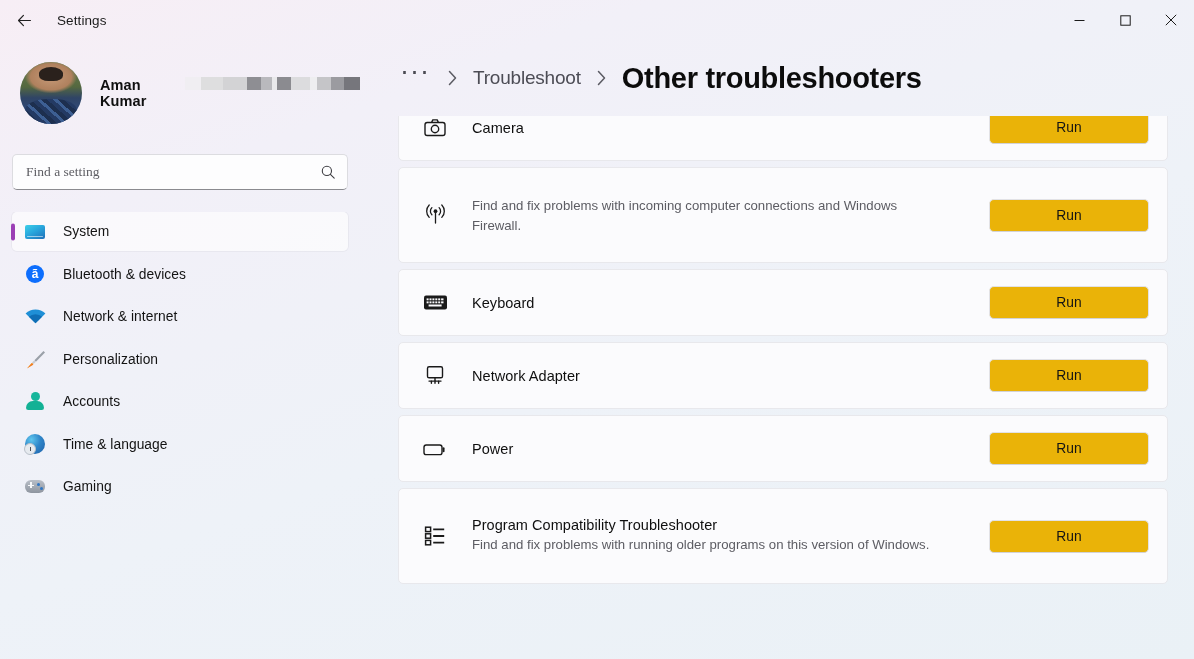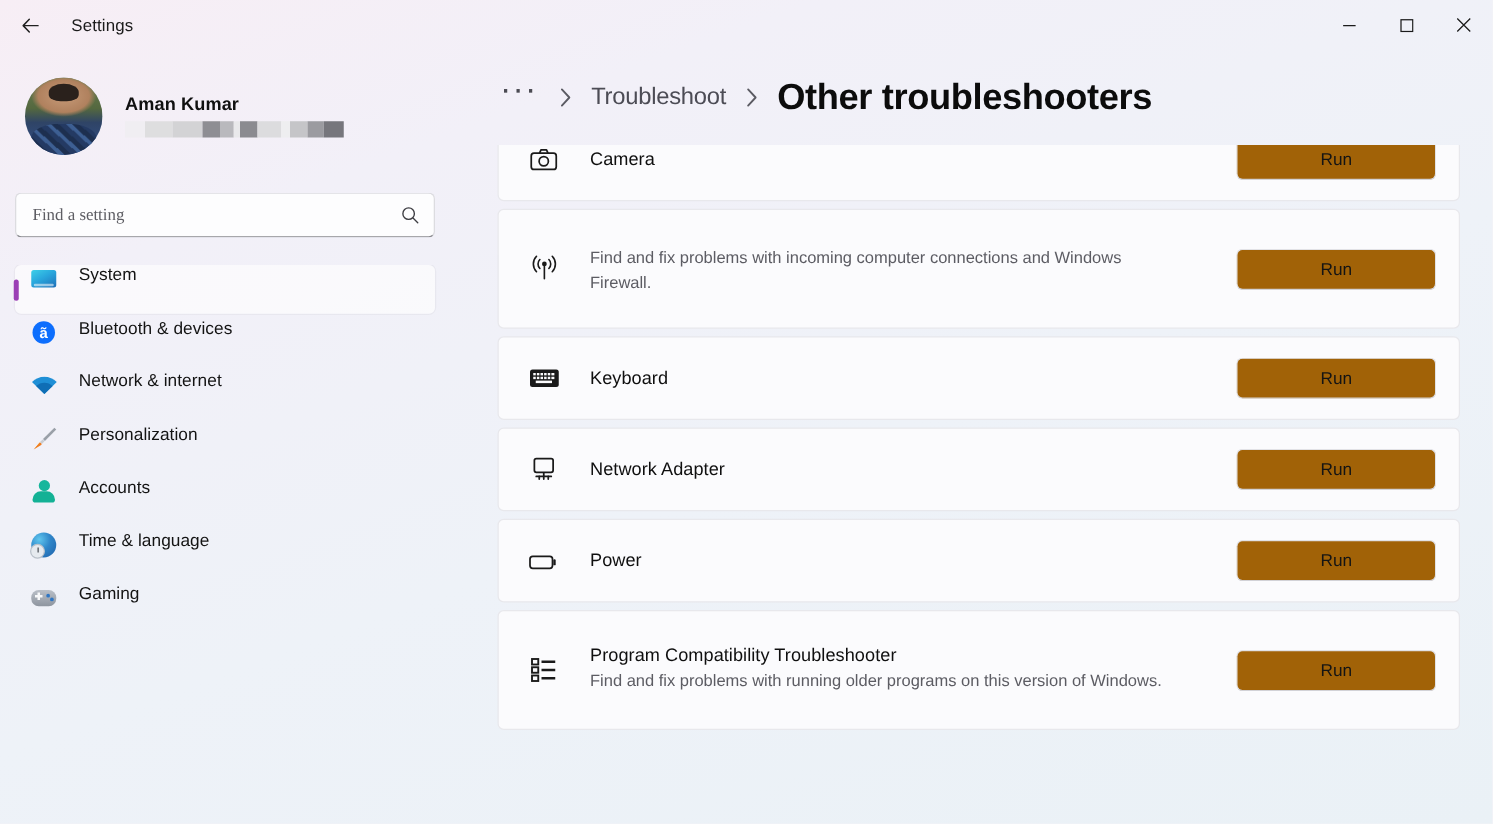--- a/index.html
+++ b/index.html
@@ -107,21 +107,20 @@
     left: 8%; bottom: 0;
     width: 84%; height: 40%;
     border-radius: 45% 45% 0 0;
     background:
       repeating-linear-gradient(42deg, #243a63 0 4px, #3d5f93 4px 7px, #1d2f4f 7px 11px),
       #24395f;
   }
   .acct-text {
     margin-left: 18px;
     display: flex;
-    flex-direction: column;
     gap: 5px;
   }
   .acct-name {
     font-size: 14.5px;
     font-weight: bold;
     color: #101010;
     letter-spacing: .1px;
   }
   .acct-email-redacted {
     display: flex;
@@ -163,21 +162,21 @@
   .nav {
     margin-top: 22px;
     padding: 0 12px 0 12px;
     overflow: hidden;
     flex: 1 1 auto;
   }
   .nav-item {
     position: relative;
     height: 39px;
     display: flex;
-    align-items: flex-start;
+    align-items: center;
     border-radius: 5px;
     padding-left: 12px;
     margin-bottom: 3.5px;
     cursor: pointer;
   }
   .nav-item.active {
     background: rgba(255,255,255,0.62);
     box-shadow: 0 0 0 1px rgba(0,0,0,0.035);
   }
   .nav-item.active::before {
@@ -340,21 +339,21 @@
     font-size: 13.2px;
     color: #5c5c63;
     line-height: 20.5px;
     margin-top: 2px;
     max-width: 470px;
   }
   .run-btn {
     flex: 0 0 160px;
     width: 160px;
     height: 33px;
-    background: #a16207;
+    background: #eab308;
     border: 1px solid #e2e2e6;
     border-bottom-color: #d2d2d7;
     border-radius: 5px;
     font-family: "Liberation Sans", sans-serif;
     font-size: 13.8px;
     color: #141414;
     cursor: pointer;
   }
 </style>
 </head>

